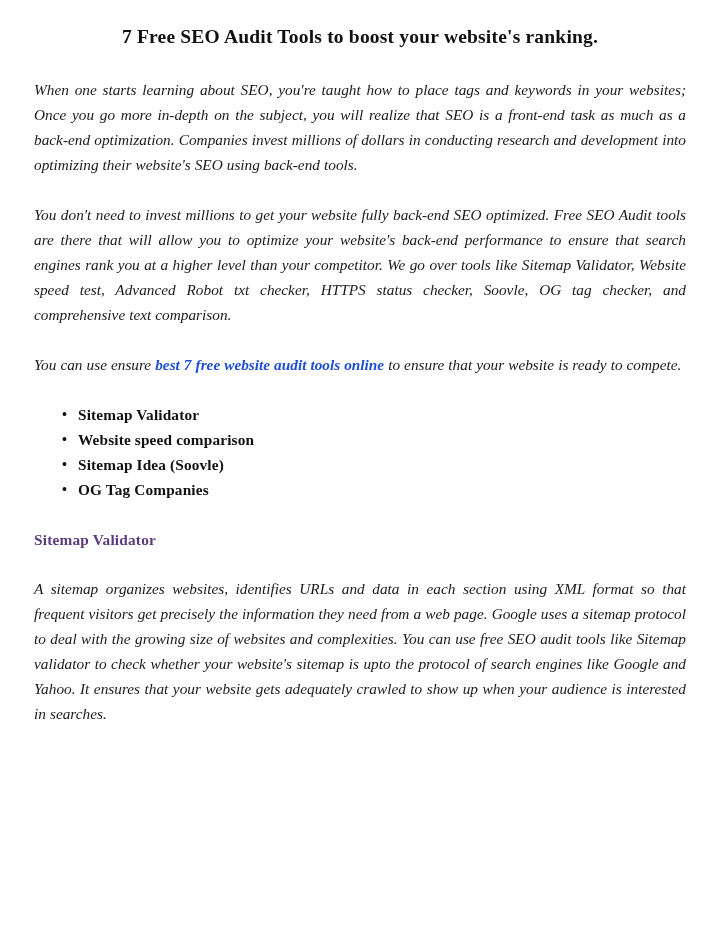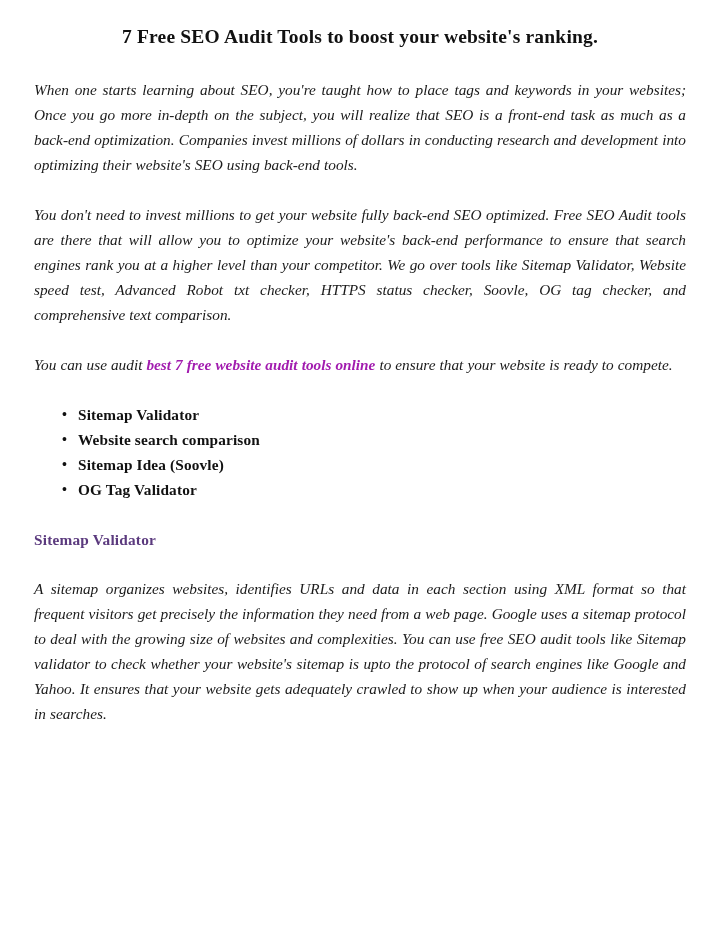--- a/index.html
+++ b/index.html
@@ -40,21 +40,21 @@
     text-justify: inter-word;
     margin: 0;
     color: #1a1a1a;
     word-spacing: 0.2px;
     font-style: italic;
   }
   .gap-after-title { height: 27px; }
   .gap { height: 25px; }
   .gap-small { height: 24px; }
   .accent-red {
-    color: #a21caf;
+    color: #1d4ed8;
     font-weight: bold;
   }
   ul.tool-list {
     margin: 0;
     padding: 0;
     list-style: none;
   }
   ul.tool-list li {
     font-size: 15.3px;
     line-height: 25px;
@@ -92,29 +92,29 @@
   <div class="gap-after-title"></div>
 
   <p class="para">When one starts learning about SEO, you're taught how to place tags and keywords in your websites; Once you go more in-depth on the subject, you will realize that SEO is a front-end task as much as a back-end optimization. Companies invest millions of dollars in conducting research and development into optimizing their website's SEO using back-end tools.</p>
 
   <div class="gap"></div>
 
   <p class="para">You don't need to invest millions to get your website fully back-end SEO optimized. Free SEO Audit tools are there that will allow you to optimize your website's back-end performance to ensure that search engines rank you at a higher level than your competitor. We go over tools like Sitemap Validator, Website speed test, Advanced Robot txt checker, HTTPS status checker, Soovle, OG tag checker, and comprehensive text comparison.</p>
 
   <div class="gap"></div>
 
-  <p class="para"><span>You can use audit </span><span class="accent-red">best 7 free website audit tools online</span><span> to ensure that your website is ready to compete.</span></p>
+  <p class="para"><span>You can use ensure </span><span class="accent-red">best 7 free website audit tools online</span><span> to ensure that your website is ready to compete.</span></p>
 
   <div class="gap"></div>
 
   <ul class="tool-list">
     <li>Sitemap Validator</li>
-    <li>Website search comparison</li>
+    <li>Website speed comparison</li>
     <li>Sitemap Idea (Soovle)</li>
-    <li>OG Tag Validator</li>
+    <li>OG Tag Companies</li>
   </ul>
 
   <div class="gap"></div>
 
   <h2 class="section-heading">Sitemap Validator</h2>
 
   <div class="gap-small"></div>
 
   <p class="para">A sitemap organizes websites, identifies URLs and data in each section using XML format so that frequent visitors get precisely the information they need from a web page. Google uses a sitemap protocol to deal with the growing size of websites and complexities. You can use free SEO audit tools like Sitemap validator to check whether your website's sitemap is upto the protocol of search engines like Google and Yahoo. It ensures that your website gets adequately crawled to show up when your audience is interested in searches.</p>
 

